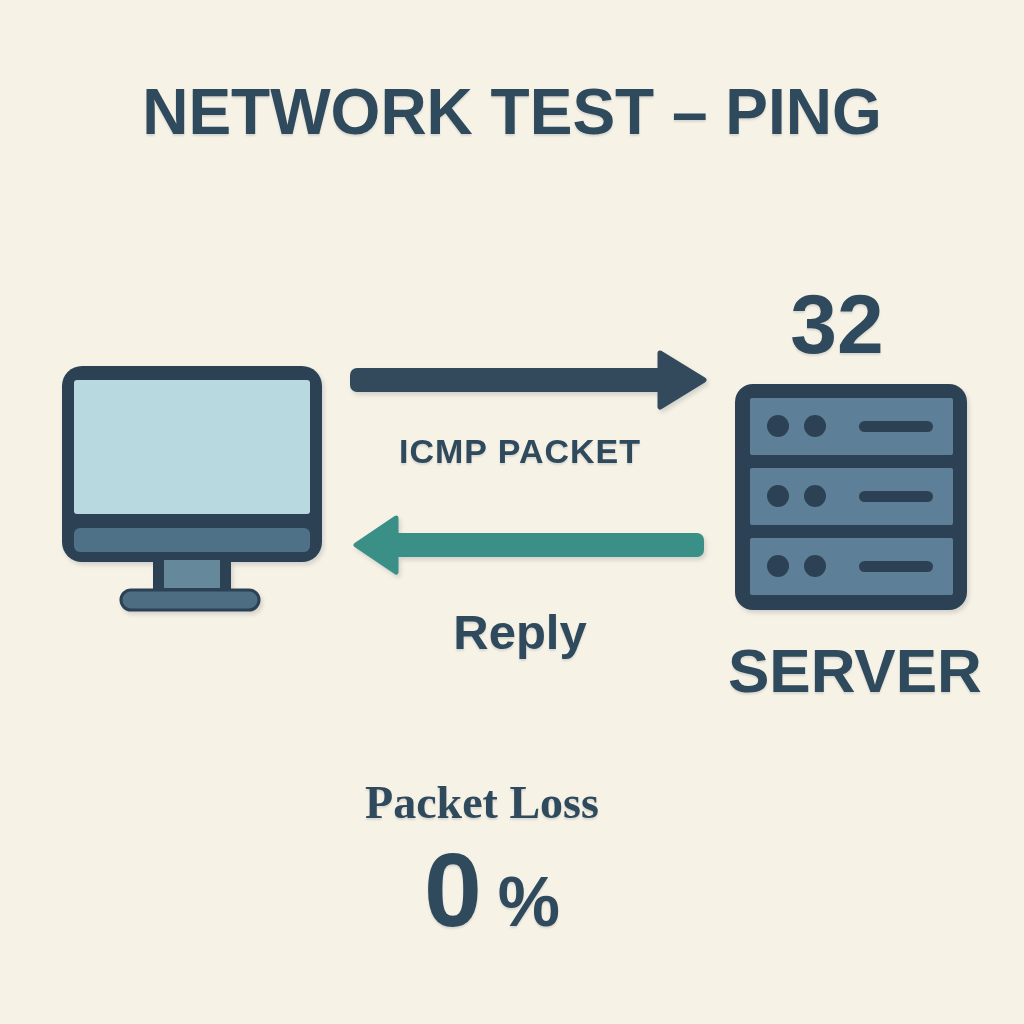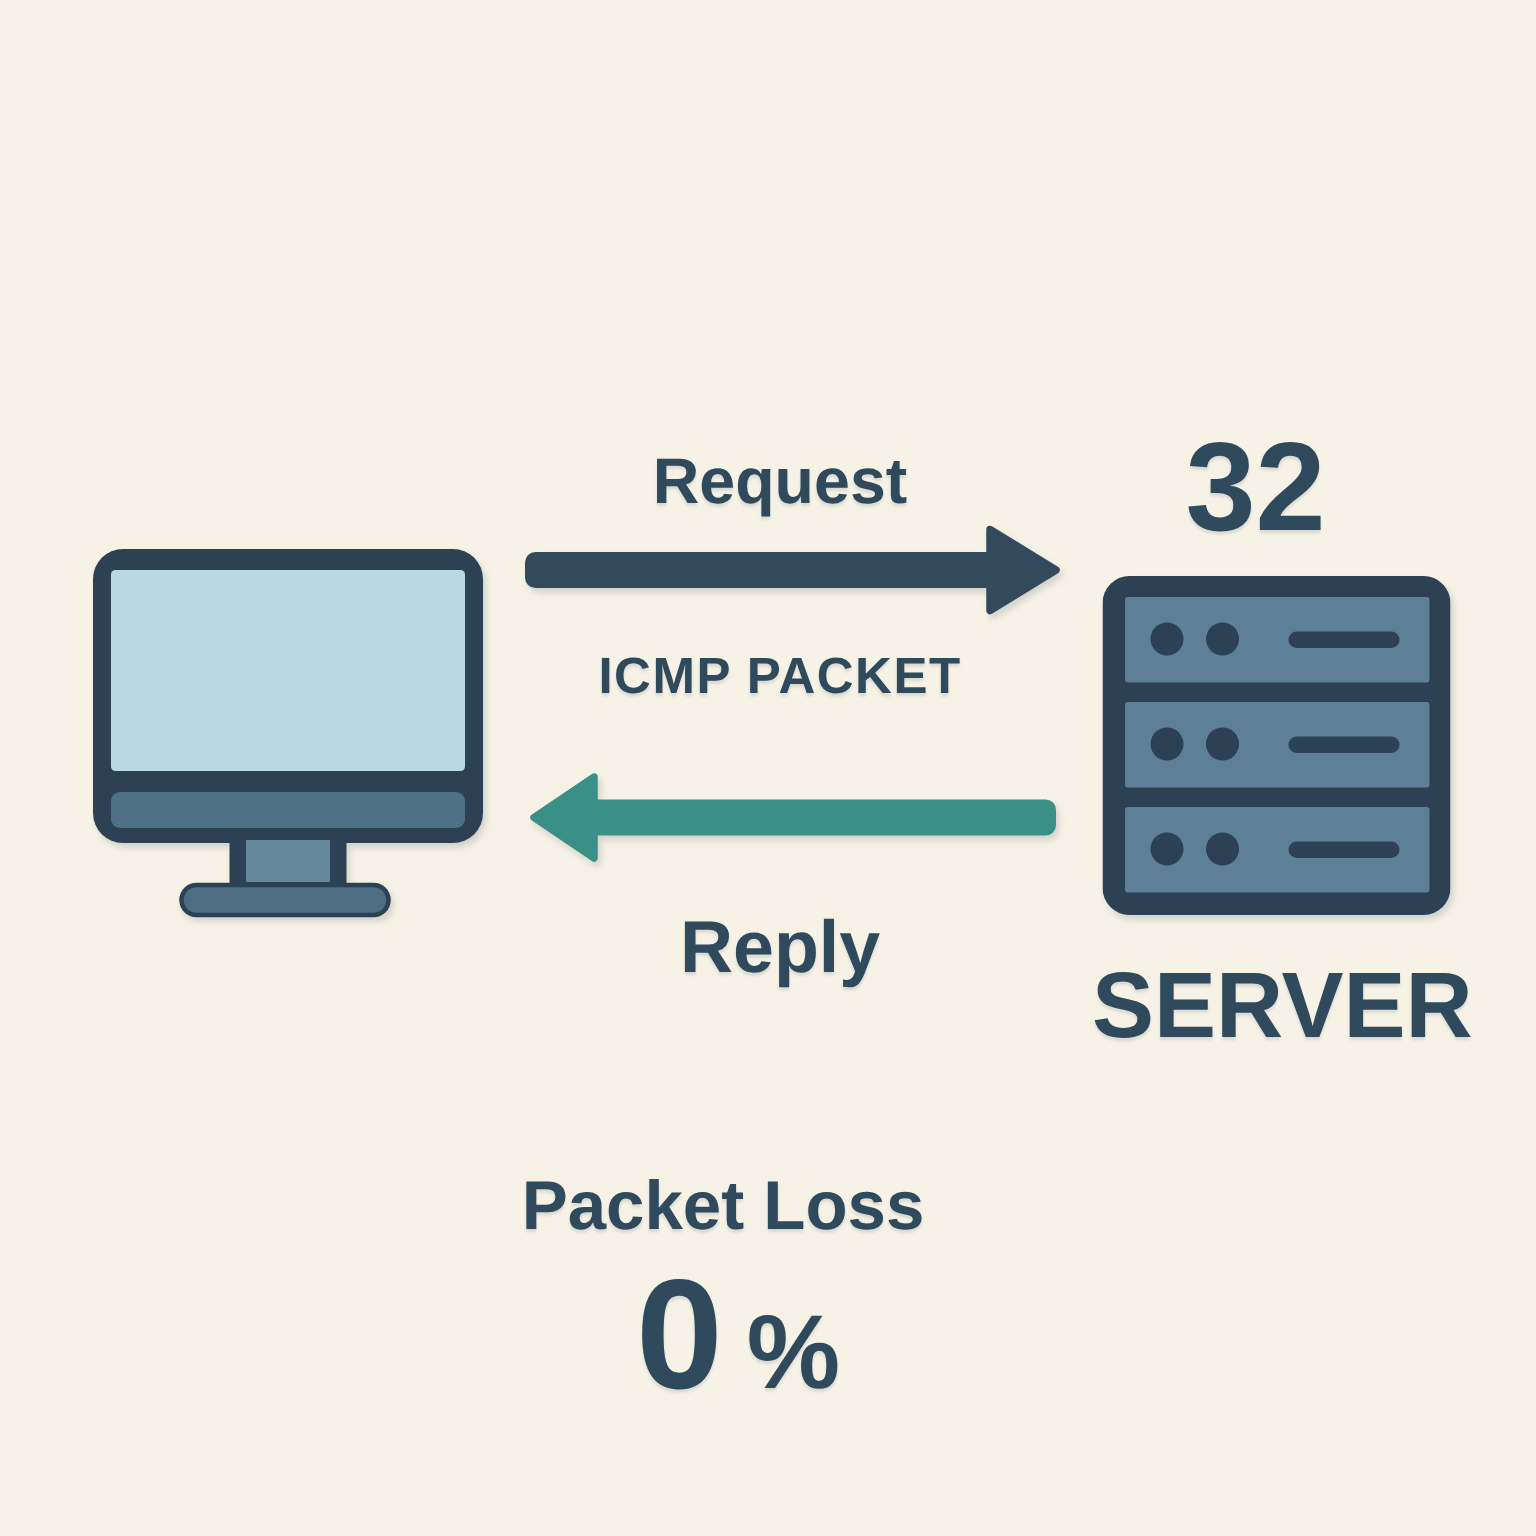--- a/index.html
+++ b/index.html
@@ -23,21 +23,21 @@
   .title {
     top: 80px; left: 0; width: 1024px;
     font-size: 64px;
     letter-spacing: 0px;
   }
   .request-label { top: 300px; left: 340px; width: 360px; font-size: 43px; }
   .icmp-label    { top: 434px; left: 330px; width: 380px; font-size: 34px; letter-spacing: 1px; }
   .reply-label   { top: 608px; left: 340px; width: 360px; font-size: 49px; }
   .computer-label{ top: 640px; left: 48px;  width: 290px; font-size: 47px; }
   .server-label  { top: 640px; left: 728px; width: 244px; font-size: 62px; }
-  .packet-loss-label { top: 780px; left: 282px; width: 400px; font-size: 46px; }
+  .packet-loss-label { top: 780px; left: 282px; width: 400px; font-size: 46px; font-family: Liberation Serif, serif; }
 
   .latency {
     position: absolute;
     top: 282px; left: 712px; width: 250px;
     display: flex; justify-content: center; align-items: flex-end; gap: 13px;
     line-height: 1;
     text-shadow: 0 2px 2px rgba(44,66,84,0.15);
   }
   .latency-num  { font-size: 84px; font-weight: 700; }
   .latency-unit { font-size: 68px; font-weight: 600; }
@@ -56,22 +56,22 @@
   .computer-icon { left: 60px;  top: 364px; }
   .server-icon   { left: 735px; top: 384px; }
   .request-arrow { left: 346px; top: 348px; }
   .reply-arrow   { left: 350px; top: 513px; }
 </style>
 </head>
 <body>
 
 <div class="page">
 
+  <div class="label title">NETWORK TEST – PING</div>
 
-  <div class="label request-label">Request</div>
   <svg class="icon-svg request-arrow" width="362" height="64" viewBox="0 0 362 64">
     <rect x="4" y="20" width="314" height="24" rx="7" fill="#334a5d"></rect>
     <path d="M314 5 L358 32 L314 59 Z" stroke-width="5" stroke-linejoin="round" stroke="#334a5d" fill="#334a5d"></path>
   </svg>
 
   <div class="label icmp-label">ICMP PACKET</div>
 
   <svg class="icon-svg reply-arrow" width="358" height="64" viewBox="0 0 358 64">
     <rect x="40" y="20" width="314" height="24" rx="7" fill="#3a8f87"></rect>
     <path d="M46 5 L6 32 L46 59 Z" stroke-width="5" stroke-linejoin="round" stroke="#3a8f87" fill="#3a8f87"></path>

